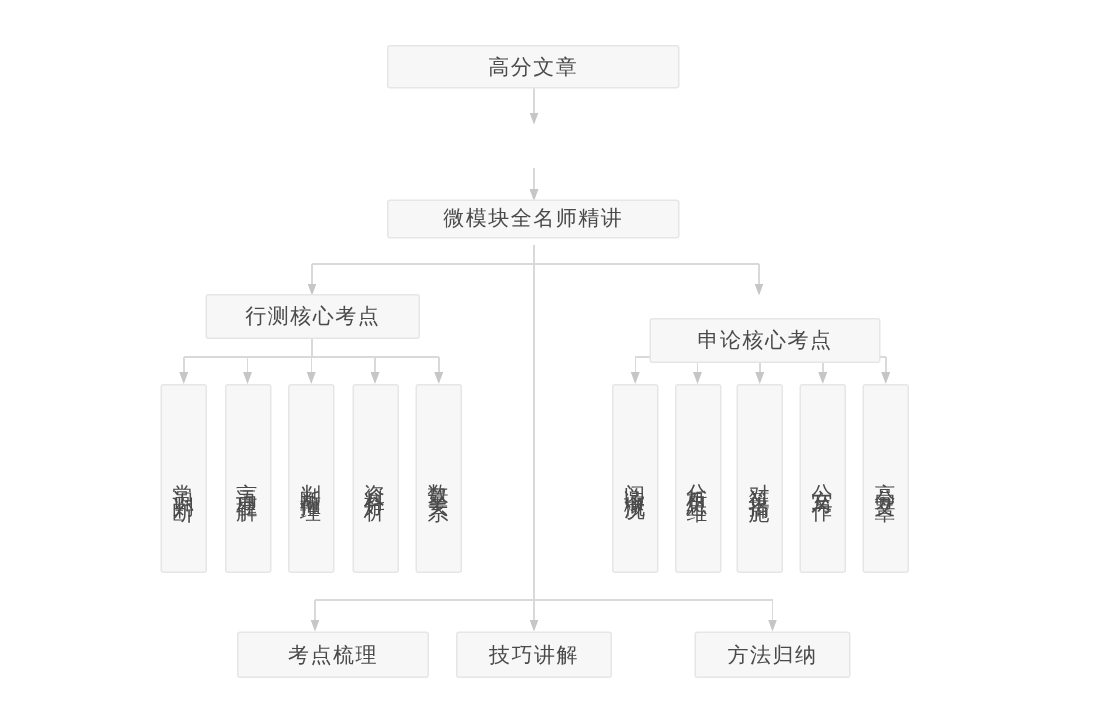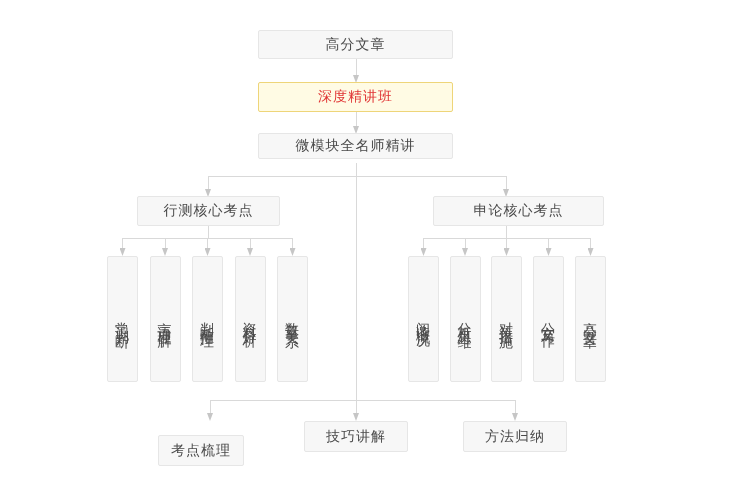--- a/index.html
+++ b/index.html
@@ -95,37 +95,36 @@
     <path class="ln" d="M590.5,238 V248" marker-end="url(#arw)"></path>
 
     <path class="ln" d="M210,400 H515"></path>
     <path class="ln" d="M210,400 V413" marker-end="url(#arw)"></path>
     <path class="ln" d="M356,400 V413" marker-end="url(#arw)"></path>
     <path class="ln" d="M515,400 V413" marker-end="url(#arw)"></path>
   </svg>
 
   <div class="node" style="left:258px;top:30px;width:195px;height:29px;">高分文章</div>
 
-  <div class="node highlight" style="left:258px;top:82px;width:195px;height:30px;">深度精讲班</div>
 
   <div class="node" style="left:258px;top:133px;width:195px;height:26px;">微模块全名师精讲</div>
 
   <div class="node" style="left:137px;top:196px;width:143px;height:30px;">行测核心考点</div>
 
-  <div class="node" style="left:433px;top:196px;width:171px;height:30px;">申论核心考点</div>
+  <div class="node" style="left:433px;top:212px;width:154px;height:30px;">申论核心考点</div>
 
   <div class="node vertical" style="left:107px;top:256px;width:31px;height:126px;">常识判断</div>
   <div class="node vertical" style="left:149.5px;top:256px;width:31px;height:126px;">言语理解</div>
   <div class="node vertical" style="left:192px;top:256px;width:31px;height:126px;">判断推理</div>
   <div class="node vertical" style="left:234.5px;top:256px;width:31px;height:126px;">资料分析</div>
   <div class="node vertical" style="left:277px;top:256px;width:31px;height:126px;">数量关系</div>
 
   <div class="node vertical" style="left:408px;top:256px;width:31px;height:126px;">阅读概况</div>
   <div class="node vertical" style="left:449.5px;top:256px;width:31px;height:126px;">分析思维</div>
   <div class="node vertical" style="left:491px;top:256px;width:31px;height:126px;">对策措施</div>
   <div class="node vertical" style="left:533px;top:256px;width:31px;height:126px;">公文写作</div>
   <div class="node vertical" style="left:575px;top:256px;width:31px;height:126px;">高分文章</div>
 
-  <div class="node" style="left:158px;top:435px;width:86px;height:31px;">考点梳理</div>
+  <div class="node" style="left:158px;top:421px;width:128px;height:31px;">考点梳理</div>
   <div class="node" style="left:304px;top:421px;width:104px;height:31px;text-align:center;">技巧讲解</div>
   <div class="node" style="left:463px;top:421px;width:104px;height:31px;">方法归纳</div>
 
 </div>
 
 </body></html>

